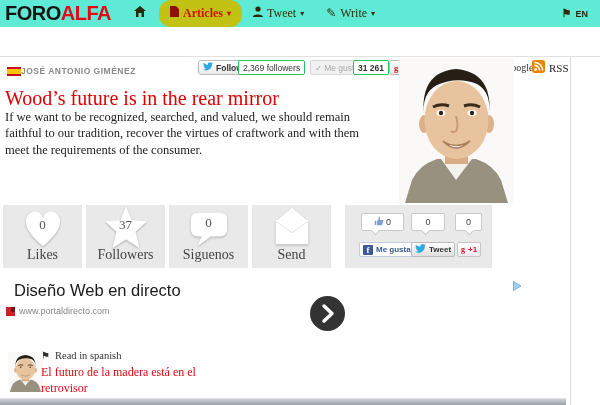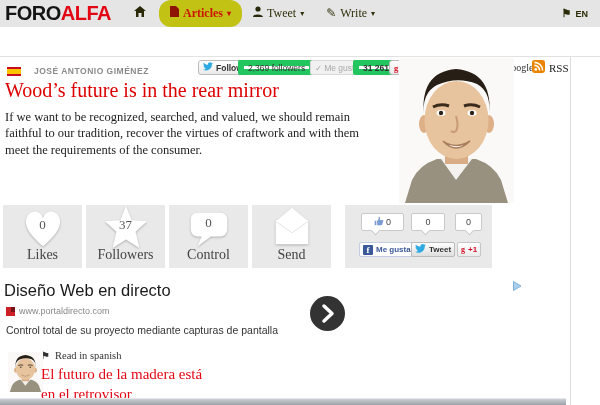--- a/index.html
+++ b/index.html
@@ -2,50 +2,50 @@
 <html><head>
 <meta charset="utf-8">
 <style>
   * { margin:0; padding:0; box-sizing:border-box; }
   html,body { width:600px; height:405px; background:#fff; overflow:hidden;
               font-family:"Liberation Sans", sans-serif; }
   .page { position:relative; width:600px; height:405px; background:#fff; }
 
   
   .header { position:absolute; left:0; top:0; width:600px; height:27px;
-            background:#e5e5e5; display:flex; align-items:center; }
+            background:#5eead4; display:flex; align-items:center; }
   .logo { margin-left:5px; font-weight:bold; font-size:20px; letter-spacing:-0.5px; line-height:27px; }
   .logo .p1 { color:#141414; } .logo .p2 { color:#e30613; }
   .nav { display:flex; align-items:stretch; height:27px; margin-left:10px;
          font-family:"Liberation Serif", serif; font-size:12px; color:#30300a; }
   .nav-home { display:flex; align-items:center; padding:0 13px; cursor:pointer; }
   .nav-item { display:flex; align-items:center; gap:4px; padding:0 11px; cursor:pointer; }
   .nav-item.active { background:#c1c214; color:#cc1500; font-weight:bold;border-radius:12px; }
   .caret { font-size:8px; line-height:1; margin-top:1px; }
   .lang { position:absolute; right:12px; top:0; height:27px; display:flex; align-items:center;
           gap:4px; font-size:9px; font-weight:bold; color:#2b2b08; }
   .flag-glyph { font-size:11px; line-height:1; color:#2b2b08; }
 
   
   .socialbar { position:absolute; left:0; top:27px; width:600px; height:30px; background:#fff;
                border-bottom:1px solid #e2e2e2; font-size:8.5px; color:#333; }
   .sb { position:absolute; top:33px; height:15px; display:flex; align-items:center; }
   .btn { border:1px solid #bbb; border-radius:3px; background:linear-gradient(#fff,#e9e9e9);
          display:flex; align-items:center; gap:3px; padding:0 4px; height:15px; font-weight:bold; }
-  .countbox { border:6px solid #22c55e; border-radius:2px; background:#fff; height:15px;
+  .countbox { border:1px solid #22c55e; border-radius:2px; background:#fff; height:15px;
               display:flex; align-items:center; padding:0 4px; }
   .disabled-btn { background:#f1f1f1; border:1px solid #d8d8d8; color:#a9a9a9; border-radius:2px;
                   height:15px; display:flex; align-items:center; gap:2px; padding:0 4px; }
   .red { color:#d50f25; font-weight:bold; }
   .serif { font-family:"Liberation Serif", serif; }
 
   
   .right-border { position:absolute; left:570px; top:57px; width:1px; height:348px; background:#ddd; }
 
-  .byline { position:absolute; left:7px; top:66px; display:flex; align-items:center; gap:13px;
+  .byline { position:absolute; left:7px; top:66px; display:flex; align-items:center; gap:0;
             font-size:8.5px; font-weight:bold; letter-spacing:0.5px; color:#8a8a8a; }
   .spain-flag { width:14px; height:9px;
     background:linear-gradient(#c60b1e 27%, #ffc400 27%, #ffc400 73%, #c60b1e 73%); }
   .title { position:absolute; left:5px; top:79px; width:390px; font-family:"Liberation Serif",serif;
            font-size:20px; color:#dd0000; line-height:1.1; }
   .summary { position:absolute; left:5px; top:109px; width:378px; font-family:"Liberation Serif",serif;
              font-size:12.5px; line-height:1.3; color:#222; }
   .photo { position:absolute; left:399px; top:58px; width:115px; height:145px; overflow:hidden; }
 
   
@@ -67,37 +67,37 @@
   .share-btn { position:absolute; top:37px; height:15px; display:flex; align-items:center; gap:3px;
                font-size:8px; font-weight:bold; padding:0 3px; border-radius:2px; }
   .fb-btn { border:1px solid #c4cde0; background:#fff; color:#3b5998; }
   .tw-btn { border:1px solid #bbb; background:linear-gradient(#fff,#dedede); color:#333; }
   .gp-btn { border:1px solid #c6c6c6; background:linear-gradient(#fff,#ececec); }
   .fb-f { width:10px; height:10px; background:#3b5998; color:#fff; font-weight:bold; font-size:9px;
           display:flex; align-items:center; justify-content:center; border-radius:1px;
           font-family:"Liberation Serif",serif; }
 
   
-  .ad-title { position:absolute; left:4px; top:281px; font-size:16.5px; color:#1a1a1a; }
+  .ad-title { position:absolute; left:14px; top:281px; font-size:16.5px; color:#1a1a1a; }
   .ad-url { position:absolute; left:6px; top:306px; display:flex; align-items:center; gap:4px;
             font-size:9px; color:#888; }
   .fav { width:9px; height:9px; background:#cc2027; position:relative; }
   .fav::after { content:""; position:absolute; right:0; top:0; width:4px; height:5px; background:#7a1116; }
   .ad-desc { position:absolute; left:6px; top:324px; font-size:10.5px; color:#333; }
   .ad-arrow { position:absolute; left:310px; top:296px; width:35px; height:35px; border-radius:50%;
               background:#333; display:flex; align-items:center; justify-content:center; cursor:pointer; }
   .adchoices { position:absolute; left:511px; top:278px; width:12px; height:12px; cursor:pointer; }
 
   
   .thumb { position:absolute; left:8px; top:352px; width:35px; height:40px; overflow:hidden; }
   .read-row { position:absolute; left:41px; top:350px; display:flex; align-items:center; gap:5px;
               font-family:"Liberation Serif",serif; font-size:10.5px; color:#333; }
   .read-row .flag-glyph { color:#333; font-size:10px; }
   .footer-link { position:absolute; left:41px; top:364px; width:162px;
-                 font-family:"Liberation Serif",serif; font-size:15px; line-height:1.35;
+                 font-family:"Liberation Serif",serif; font-size:12px; line-height:1.35;
                  color:#e30613; cursor:pointer; }
   .bottombar { position:absolute; left:0; top:398px; width:566px; height:7px;
                background:linear-gradient(#cdd1d5,#9aa0a6); border-top:1px solid #e4e6e8; }
 </style>
 </head>
 <body>
 
 <div class="page">
 
   <div class="header">
@@ -172,21 +172,21 @@
       <span class="serif" style="font-weight:normal; font-size:11px; color:#222;">RSS</span>
     </div>
   </div>
 
   <div class="right-border"></div>
 
   <div class="byline">
     <span class="spain-flag"></span>
     <span>JOSÉ ANTONIO GIMÉNEZ</span>
   </div>
-  <h1 class="title" style="font-weight:normal;">Wood’s future is in the rear mirror</h1>
+  <h1 class="title" style="font-weight:normal;margin-top:8px;">Wood’s future is in the rear mirror</h1>
   <p class="summary">If we want to be recognized, searched, and valued, we should remain faithful to our tradition, recover the virtues of craftwork and with them meet the requirements of the consumer.</p>
 
   <div class="photo">
     <svg width="115" height="145" viewBox="0 0 115 145" preserveAspectRatio="none">
       <rect width="115" height="145" fill="#faf9f7"></rect>
       <path d="M6,145 L13,122 Q20,107 38,101 L77,101 Q95,107 102,122 L109,145 Z" fill="#98917f"></path>
       <path d="M42,101 L57,122 L73,101 L66,98 L49,98 Z" fill="#f4f2ee"></path>
       <rect x="46" y="84" width="23" height="22" fill="#d8ad85"></rect>
       <ellipse cx="25" cy="66" rx="5" ry="9" fill="#ddb088"></ellipse>
       <ellipse cx="90" cy="66" rx="5" ry="9" fill="#ddb088"></ellipse>
@@ -222,21 +222,21 @@
     <div class="stat-label">Followers</div>
   </div>
   <div class="stat-box" style="left:169px;">
     <div class="shape-wrap">
       <svg width="46" height="44" viewBox="0 0 48 46">
           <rect x="5" y="8" width="38" height="25" rx="7" fill="#fff"></rect>
           <path d="M17,31 L12,43 L26,33 Z" fill="#fff"></path>
         </svg>
       <span class="shape-num" style="top:10px;">0</span>
     </div>
-    <div class="stat-label">Control</div>
+    <div class="stat-label">Siguenos</div>
   </div>
   <div class="stat-box" style="left:252px;">
     <div class="shape-wrap">
       <svg width="46" height="44" viewBox="0 0 48 46">
           <polygon points="7,17 24,3 41,17" fill="#fff"></polygon>
           <rect x="7" y="16" width="34" height="25" fill="#fff"></rect>
           <path d="M7,17 L24,29 L41,17" stroke="#e2e2e2" stroke-width="1" fill="none"></path>
         </svg>
       <span class="shape-num"></span>
     </div>
@@ -270,21 +270,20 @@
       <span class="red serif">g</span>
       <span class="red">+1</span>
     </div>
   </div>
 
   <div class="ad-title">Diseño Web en directo</div>
   <div class="ad-url">
     <span class="fav"></span>
     <span>www.portaldirecto.com</span>
   </div>
-  <div class="ad-desc">Control total de su proyecto mediante capturas de pantalla</div>
   <div class="ad-arrow">
     <svg width="35" height="35" viewBox="0 0 35 35">
         <polyline points="14,10 22,17.5 14,25" stroke="#fff" stroke-width="3.5" fill="none" stroke-linecap="round" stroke-linejoin="round"></polyline>
       </svg>
   </div>
   <div class="adchoices">
     <svg width="12" height="12" viewBox="0 0 12 12">
         <path d="M2.5,1.5 L10,6 L2.5,10.5 Z" fill="#aacfec" stroke="#7fb2da" stroke-width="1"></path>
       </svg>
   </div>

